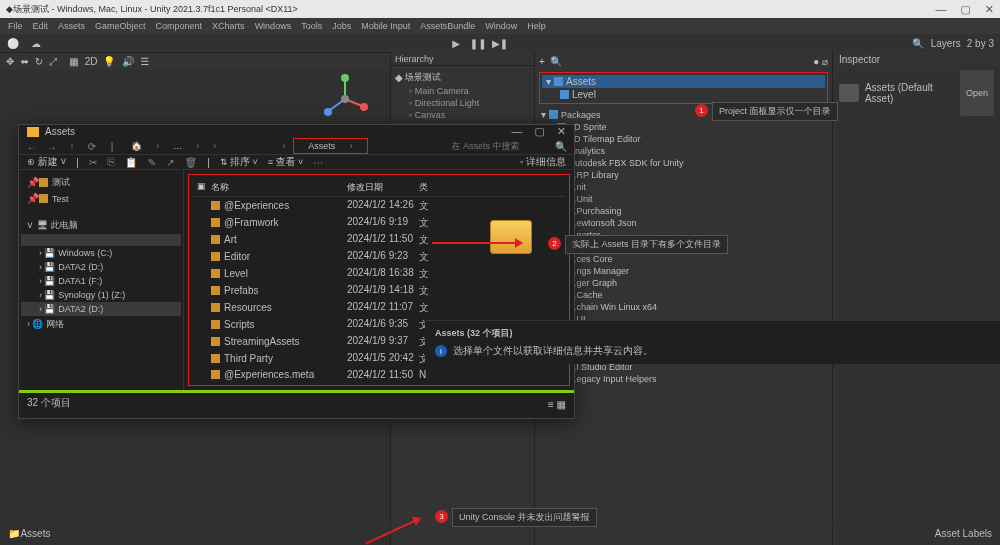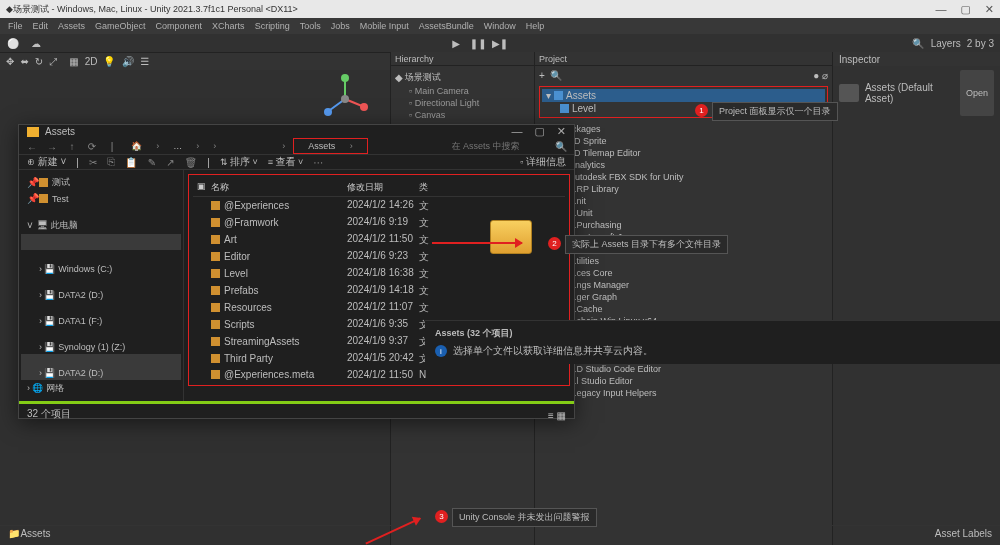--- a/index.html
+++ b/index.html
@@ -53,21 +53,21 @@
 .search{margin-left:auto;display:flex;align-items:center;gap:4px}
 .search input{background:transparent;border:none;color:#888;font-size:9px;width:100px;outline:none}
 .expTool{height:22px;display:flex;align-items:center;padding:0 8px;gap:10px;border-bottom:1px solid #333}
 .expTool .tb{color:#888;font-size:10px}
 .expTool .tblbl{font-size:9px}
 .expTool .detailBtn{margin-left:auto;font-size:9px}
 .expBody{flex:1;display:flex}
 .expSide{width:165px;border-right:1px solid #333;overflow:auto;padding:4px 2px}
 .sItem{padding:2px 6px;font-size:9px;display:flex;align-items:center;gap:4px}
 .sItem .pin{color:#888;width:8px}
-.sDrive{padding:14px 6px 2px 18px;font-size:9px}
+.sDrive{padding:2px 6px 2px 18px;font-size:9px}
 .expList{flex:1;padding:4px;position:relative}
 .listBox{border:1.5px solid #e02020;padding:4px}
 .listHead{display:flex;padding:2px 4px;border-bottom:1px solid #333}
 .listHead span{font-size:9px;color:#ccc}
 .listHead .c1{width:136px}
 .listHead .c2{width:72px}
 .row{display:flex;padding:1.5px 4px;font-size:9px}
 .row .c1{width:136px;display:flex;align-items:center;gap:4px}
 .row .c2{width:72px}
 .row .c3{width:8px}
@@ -103,21 +103,21 @@
   </div>
 </div>
 
 <div class="menubar" id="menubar">
     <span>File</span>
     <span>Edit</span>
     <span>Assets</span>
     <span>GameObject</span>
     <span>Component</span>
     <span>XCharts</span>
-    <span>Scripting</span>
+    <span>Windows</span>
     <span>Tools</span>
     <span>Jobs</span>
     <span>Mobile Input</span>
     <span>AssetsBundle</span>
     <span>Window</span>
     <span>Help</span>
   </div>
 
 <div class="toolbar">
   <span class="tool">⚪</span>
@@ -170,23 +170,20 @@
         <div class="hItem scene"><span>◆</span> 场景测试</div>
         <div class="hItem" style="padding-left: 16px;">▫ Main Camera</div>
         <div class="hItem" style="padding-left: 16px;">▫ Directional Light</div>
         <div class="hItem" style="padding-left: 16px;">▫ Canvas</div>
         <div class="hItem" style="padding-left: 16px;">▫ Game</div>
         <div class="hItem" style="padding-left: 16px;">▫ UI</div>
       </div>
   </div>
 
   <div class="projCol">
-    <div class="tabHead">
-        <span>Project</span>
-      </div>
     <div class="projHeader">
       <span>+</span>
       <span>🔍</span>
       <div style="margin-left:auto"><span>●</span> <span>⌀</span></div>
     </div>
     <div class="projBox">
       <div class="pItem sel">
           <span>▾</span>
           <span class="fIcon b"></span>
           <span>Assets</span>

